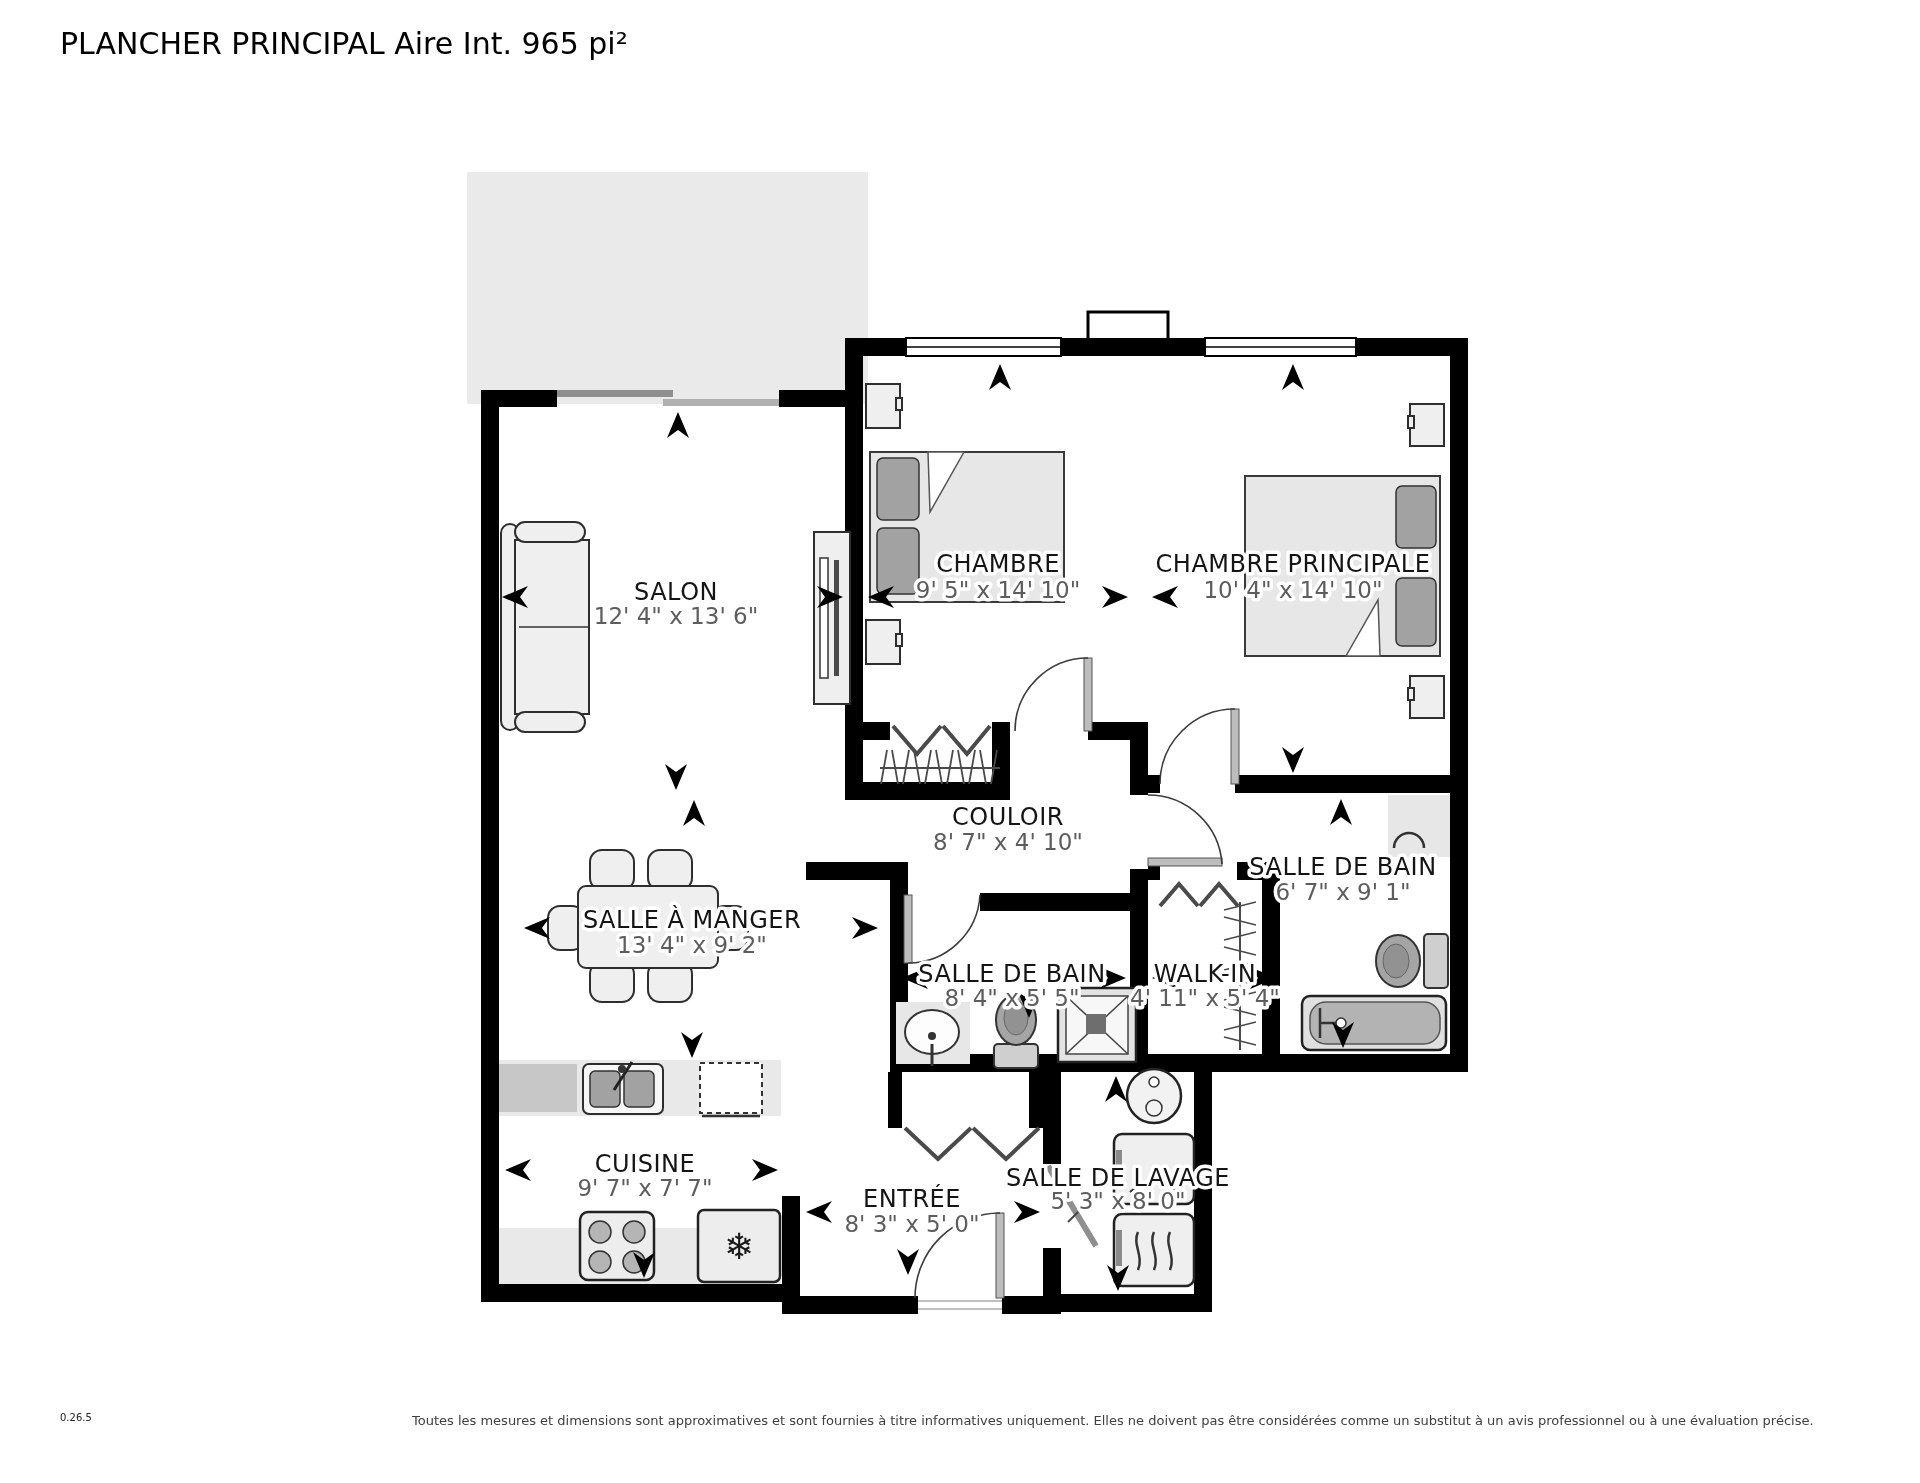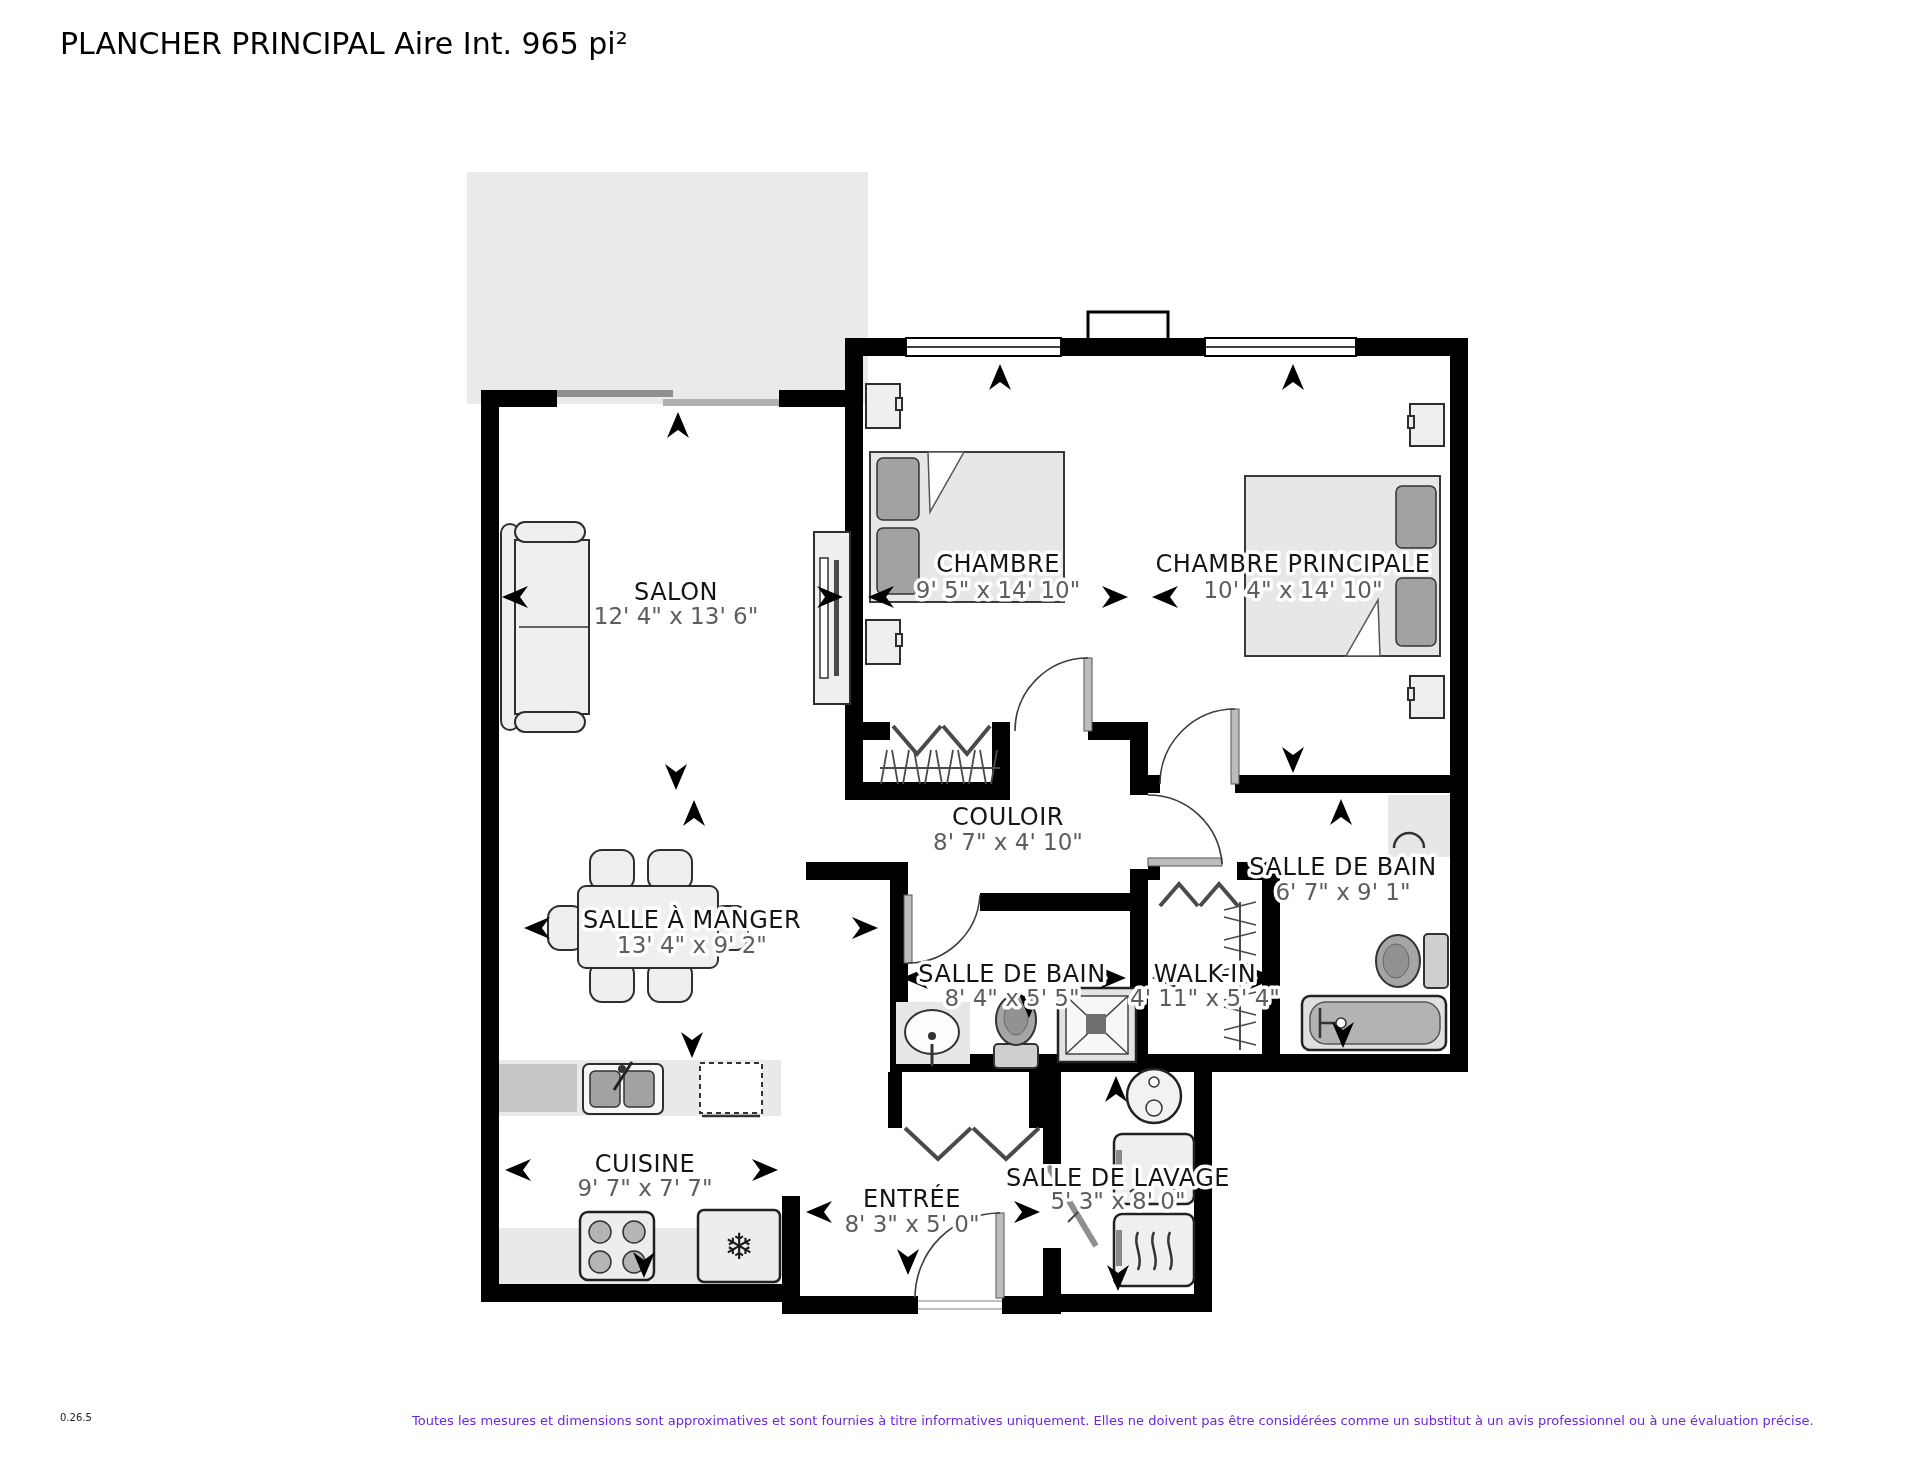--- a/index.html
+++ b/index.html
@@ -1,20 +1,20 @@
 <!DOCTYPE html>
 <html><head>
 <meta charset="utf-8">
 <style>
   html,body{margin:0;padding:0;background:#fff;}
   .screen{position:relative;width:1920px;height:1483px;background:#ffffff;
           font-family:"DejaVu Sans",sans-serif;overflow:hidden;text-align:right;}
   #title{position:absolute;left:60px;top:26px;font-size:30px;color:#000;white-space:nowrap;}
   #version{position:absolute;left:60px;top:1412px;font-size:10px;color:#222;}
-  #disclaimer{position:absolute;left:412px;top:1413px;font-size:13px;color:#6d28d9;white-space:nowrap;}
+  #disclaimer{position:absolute;left:412px;top:1413px;font-size:13px;color:#404040;white-space:nowrap;}
   svg.plan{position:absolute;left:0;top:0;}
   .wall{fill:#000;}
   .win{fill:#fff;stroke:#000;stroke-width:2;}
   .rname{font-size:24px;fill:#141414;text-anchor:middle;letter-spacing:.5px;
          paint-order:stroke;stroke:#fff;stroke-width:7px;stroke-linejoin:round;}
   .rdim{font-size:23px;fill:#5d5d5d;text-anchor:middle;
         paint-order:stroke;stroke:#fff;stroke-width:7px;stroke-linejoin:round;}
   .arw{fill:#000;}
   .furn{fill:#efefef;stroke:#2e2e2e;stroke-width:2;}
   .darkfurn{fill:#a2a2a2;stroke:#333;stroke-width:1.5;}

